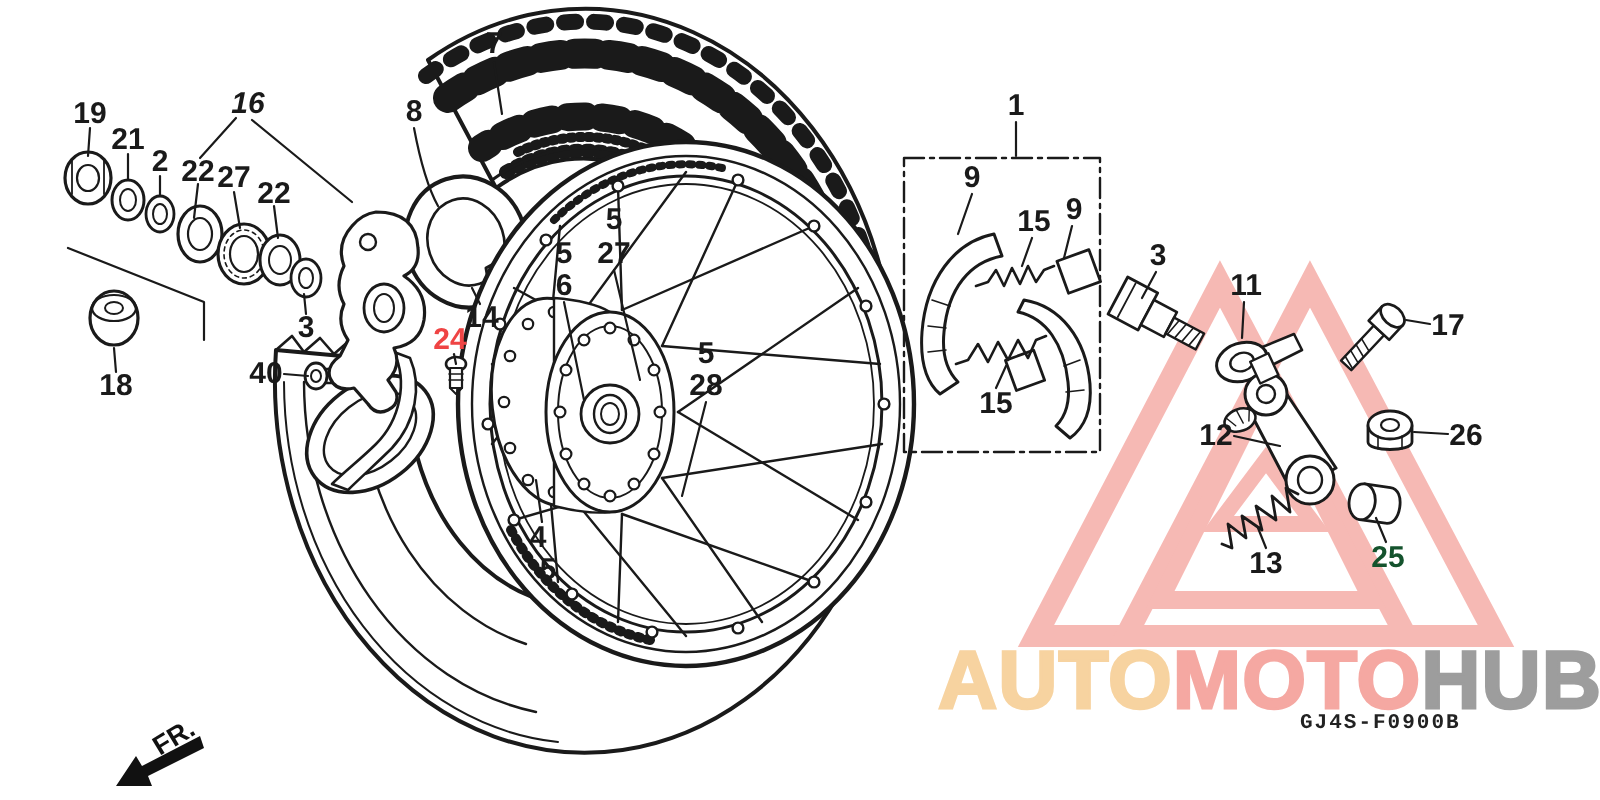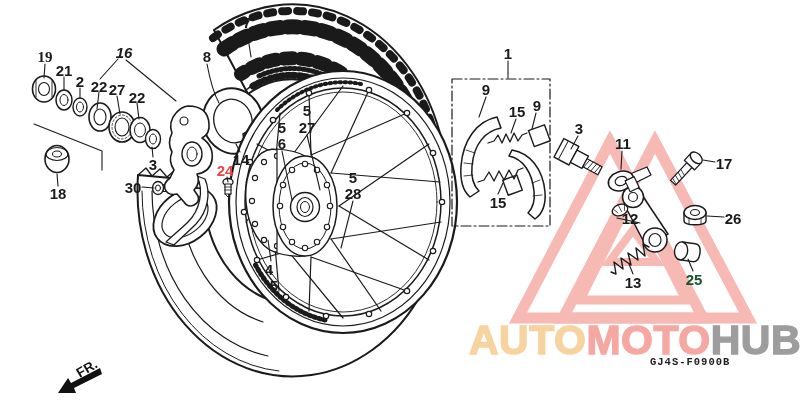--- a/index.html
+++ b/index.html
@@ -292,50 +292,50 @@
       </g>
 
       <polygon points="100,368 71,383 68,378 58,393 76,393 74,388 102,374" fill="#111" stroke="none"></polygon>
     </g>
   </svg>
 
   <div class="wordmark"><span style="color: rgb(247, 211, 160);">AUTO</span><span style="color: rgb(245, 168, 162);">MOTO</span><span style="color: rgb(157, 157, 157);">HUB</span></div>
 
   <div id="callouts">
       <span class="callout" style="left: 247px; top: 22px; color: rgb(26, 26, 26);">7</span>
-      <span class="callout" style="left: 45px; top: 57px; color: rgb(26, 26, 26); font-family: Liberation Serif, serif;">19</span>
+      <span class="callout" style="left: 45px; top: 57px; color: rgb(26, 26, 26);">19</span>
       <span class="callout" style="left: 64px; top: 70px; color: rgb(26, 26, 26);">21</span>
       <span class="callout" style="left: 80px; top: 81px; color: rgb(26, 26, 26);">2</span>
       <span class="callout" style="left: 124px; top: 52px; color: rgb(26, 26, 26); font-style: italic;">16</span>
       <span class="callout" style="left: 99px; top: 86px; color: rgb(26, 26, 26);">22</span>
       <span class="callout" style="left: 117px; top: 89px; color: rgb(26, 26, 26);">27</span>
       <span class="callout" style="left: 137px; top: 97px; color: rgb(26, 26, 26);">22</span>
       <span class="callout" style="left: 207px; top: 56px; color: rgb(26, 26, 26);">8</span>
       <span class="callout" style="left: 153px; top: 164px; color: rgb(26, 26, 26);">3</span>
       <span class="callout" style="left: 58px; top: 193px; color: rgb(26, 26, 26);">18</span>
-      <span class="callout" style="left: 133px; top: 187px; color: rgb(26, 26, 26);">30</span>
+      <span class="callout" style="left: 133px; top: 187px; color: rgb(26, 26, 26);">40</span>
       <span class="callout" style="left: 225px; top: 170px; color: #ef4444;">24</span>
       <span class="callout" style="left: 241px; top: 159px; color: rgb(26, 26, 26);">14</span>
       <span class="callout" style="left: 307px; top: 110px; color: rgb(26, 26, 26);">5</span>
       <span class="callout" style="left: 307px; top: 127px; color: rgb(26, 26, 26);">27</span>
       <span class="callout" style="left: 282px; top: 127px; color: rgb(26, 26, 26);">5</span>
       <span class="callout" style="left: 282px; top: 143px; color: rgb(26, 26, 26);">6</span>
       <span class="callout" style="left: 353px; top: 177px; color: rgb(26, 26, 26);">5</span>
       <span class="callout" style="left: 353px; top: 193px; color: rgb(26, 26, 26);">28</span>
       <span class="callout" style="left: 269px; top: 269px; color: rgb(26, 26, 26);">4</span>
       <span class="callout" style="left: 274px; top: 285px; color: rgb(26, 26, 26);">5</span>
       <span class="callout" style="left: 508px; top: 53px; color: rgb(26, 26, 26);">1</span>
       <span class="callout" style="left: 486px; top: 89px; color: rgb(26, 26, 26);">9</span>
       <span class="callout" style="left: 517px; top: 111px; color: rgb(26, 26, 26);">15</span>
       <span class="callout" style="left: 537px; top: 105px; color: rgb(26, 26, 26);">9</span>
       <span class="callout" style="left: 498px; top: 202px; color: rgb(26, 26, 26);">15</span>
       <span class="callout" style="left: 579px; top: 128px; color: rgb(26, 26, 26);">3</span>
       <span class="callout" style="left: 623px; top: 143px; color: rgb(26, 26, 26);">11</span>
       <span class="callout" style="left: 724px; top: 163px; color: rgb(26, 26, 26);">17</span>
-      <span class="callout" style="left: 608px; top: 218px; color: rgb(26, 26, 26); margin-left: 22px;">12</span>
+      <span class="callout" style="left: 608px; top: 218px; color: rgb(26, 26, 26);">12</span>
       <span class="callout" style="left: 733px; top: 218px; color: rgb(26, 26, 26);">26</span>
       <span class="callout" style="left: 633px; top: 282px; color: rgb(26, 26, 26);">13</span>
       <span class="callout" style="left: 694px; top: 279px; color: #14532d;">25</span>
     </div>
 
   <div class="fr-label">FR.</div>
 
   <div class="drawing-code">GJ4S-F0900B</div>
 </div>
 

